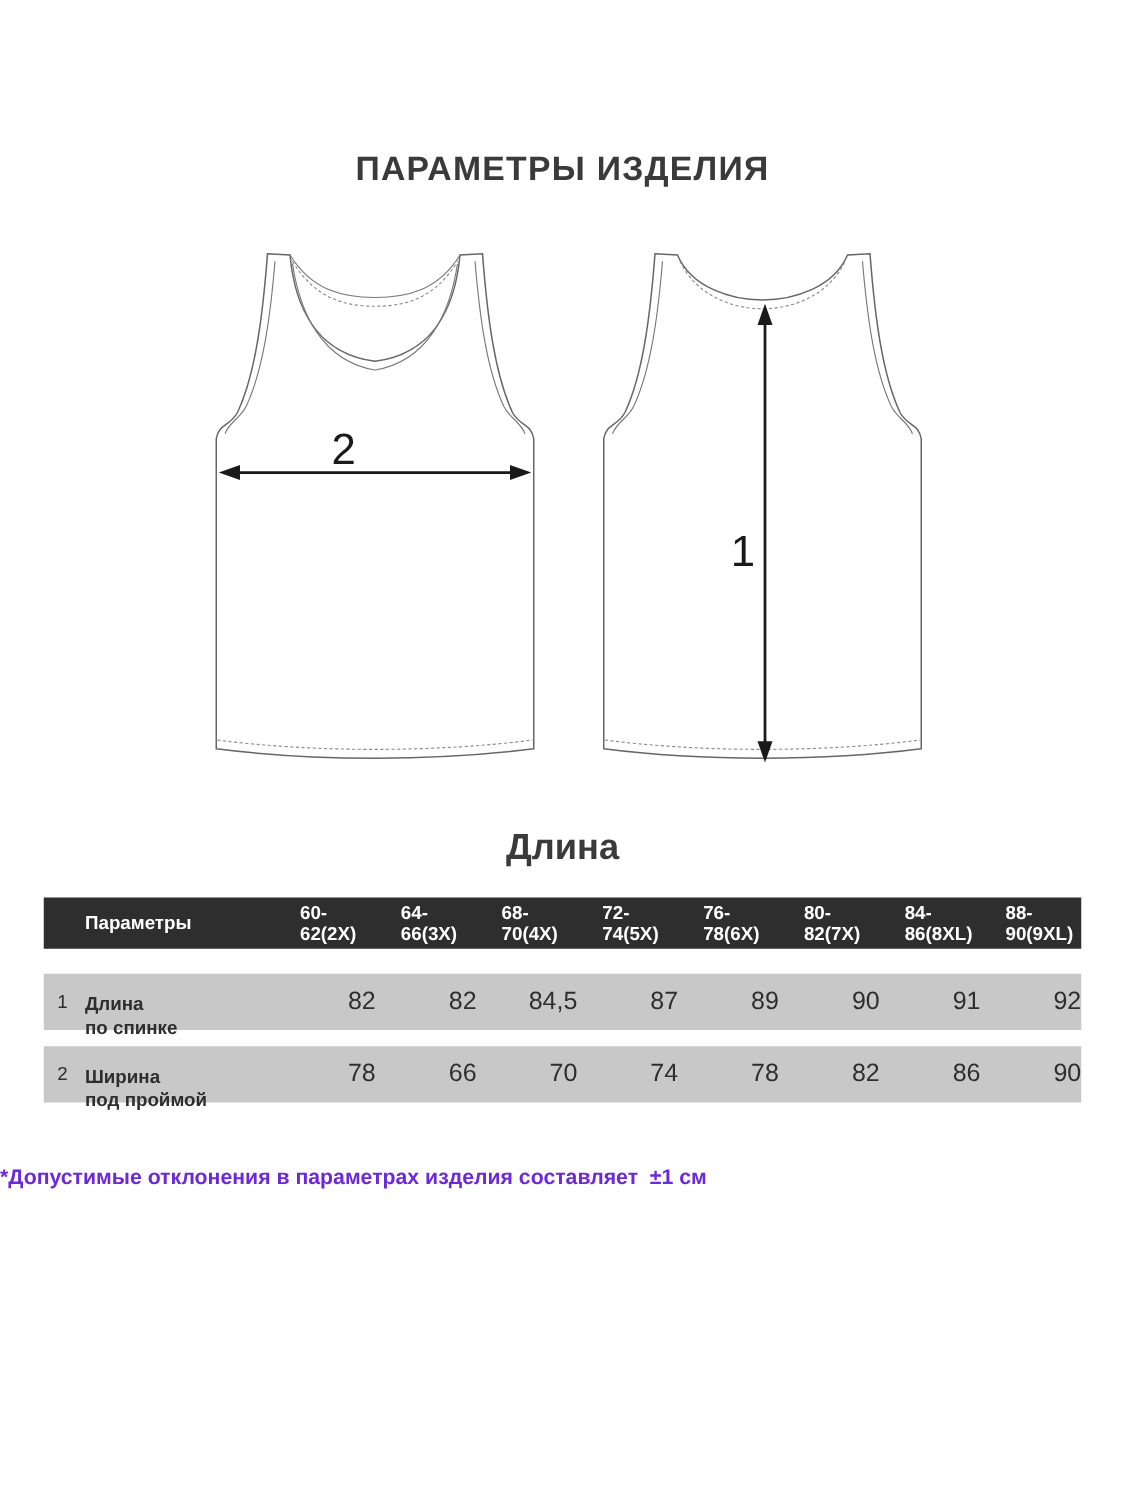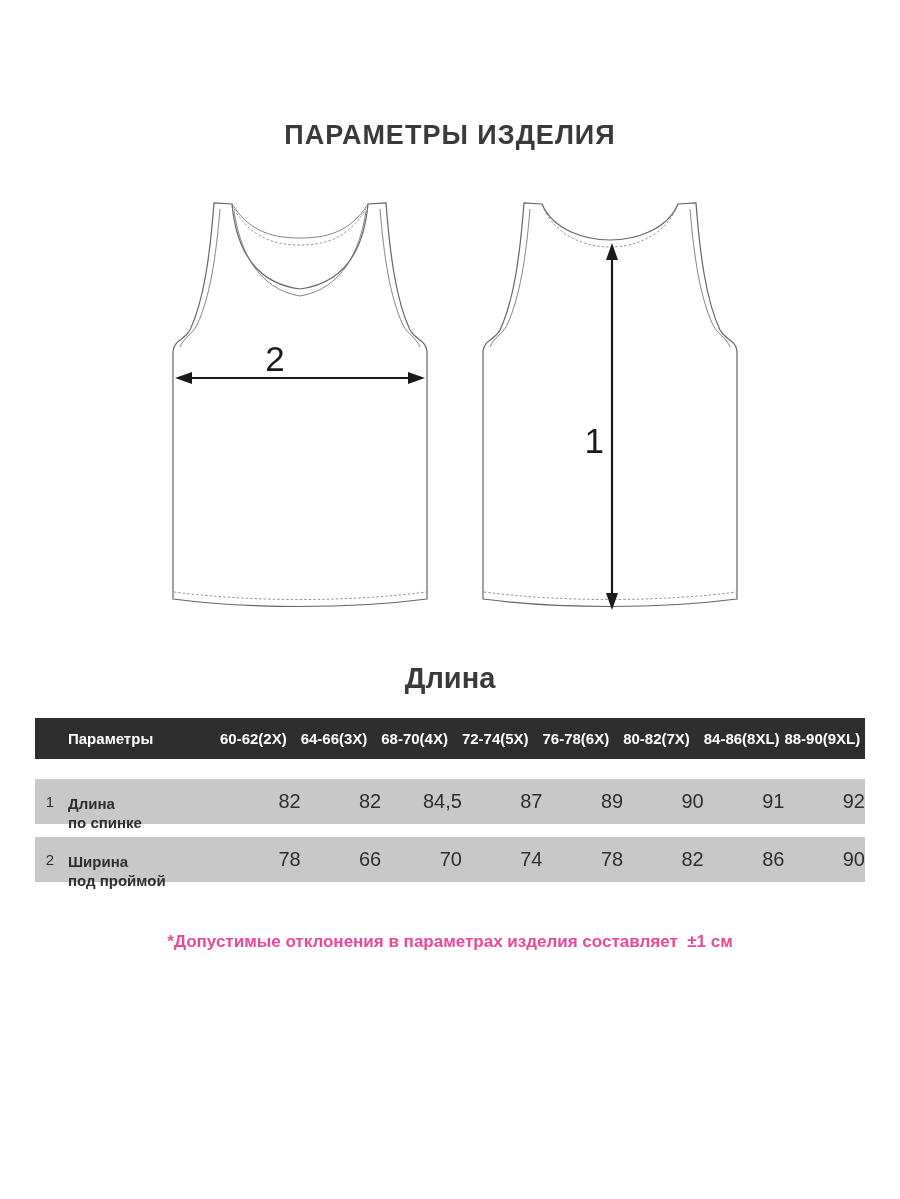--- a/index.html
+++ b/index.html
@@ -26,34 +26,35 @@
     position:absolute; top:662px; left:0; width:100%;
     text-align:center;
     font-size:29px; font-weight:700; color:#3a3a3a;
   }
   .size-table { position:absolute; top:718px; left:35px; width:830px; }
   .t-row { display:flex; align-items:center; width:100%; }
   .t-head {
     background:#2e2e2e; color:#ffffff; height:41px;
     font-size:15px; font-weight:700;
     margin-bottom:20px;
+    gap:20px;
   }
   .t-data {
     background:#c8c8c8; color:#2e2e2e; height:45px;
     margin-bottom:13px;
   }
   .c-param { width:185px; padding-left:33px; font-size:15px; font-weight:700; }
   .c-num   { width:30px; text-align:center; font-size:15px; font-weight:400; }
   .c-label { width:155px; padding-left:3px; font-size:15px; font-weight:700; line-height:1.25;margin-top:24px; }
   .c-size  { flex:1; text-align:left; font-size:15px; font-weight:700; }
   .c-val   { flex:1; text-align:right; font-size:20px; font-weight:400; }
   .footnote {
     position:absolute; top:932px; left:0; width:100%;
-    text-align:center;
-    font-size:17px; font-weight:700; color:#ec4899;
+    text-align:left;
+    font-size:17px; font-weight:700; color:#6d28d9;
   }
   .outline { fill:none; stroke:#666; stroke-width:1.2; }
   .trim    { fill:none; stroke:#777; stroke-width:0.9; }
   .stitch  { fill:none; stroke:#8a8a8a; stroke-width:0.9; stroke-dasharray:2.5 2; }
   .dim-line { stroke:#1a1a1a; stroke-width:2.2; }
   .dim-head { fill:#1a1a1a; }
   .dim-label { font-family:"Liberation Sans",sans-serif; font-size:35px; fill:#1a1a1a; }
 </style>
 </head>
 <body>

